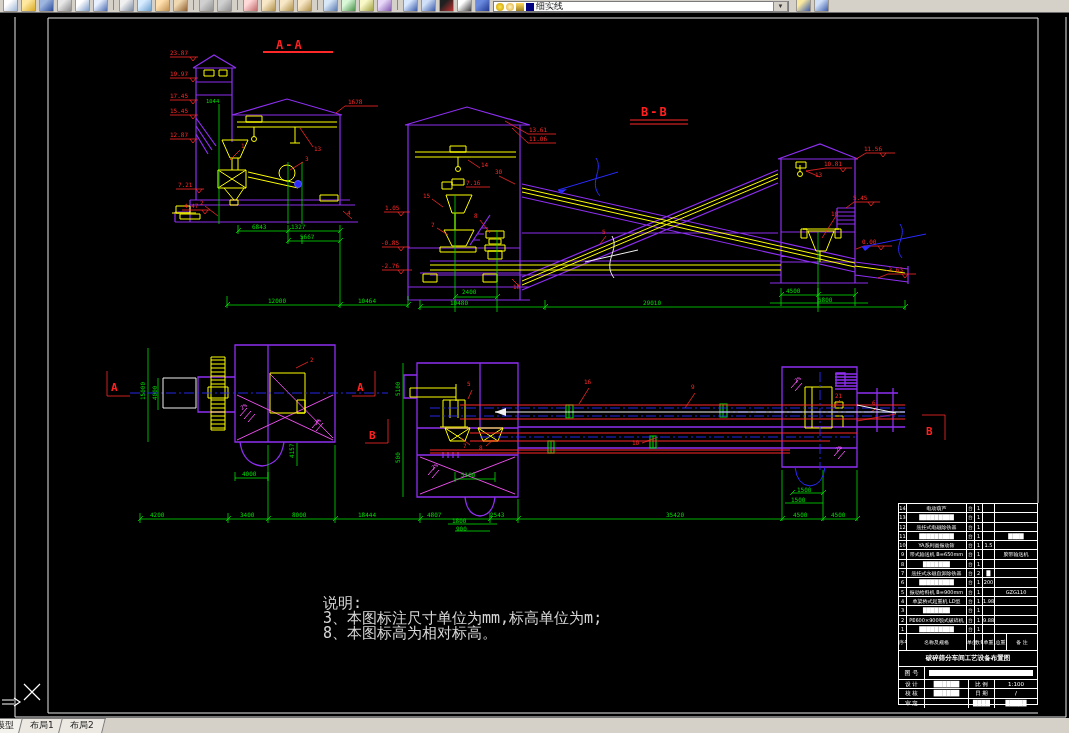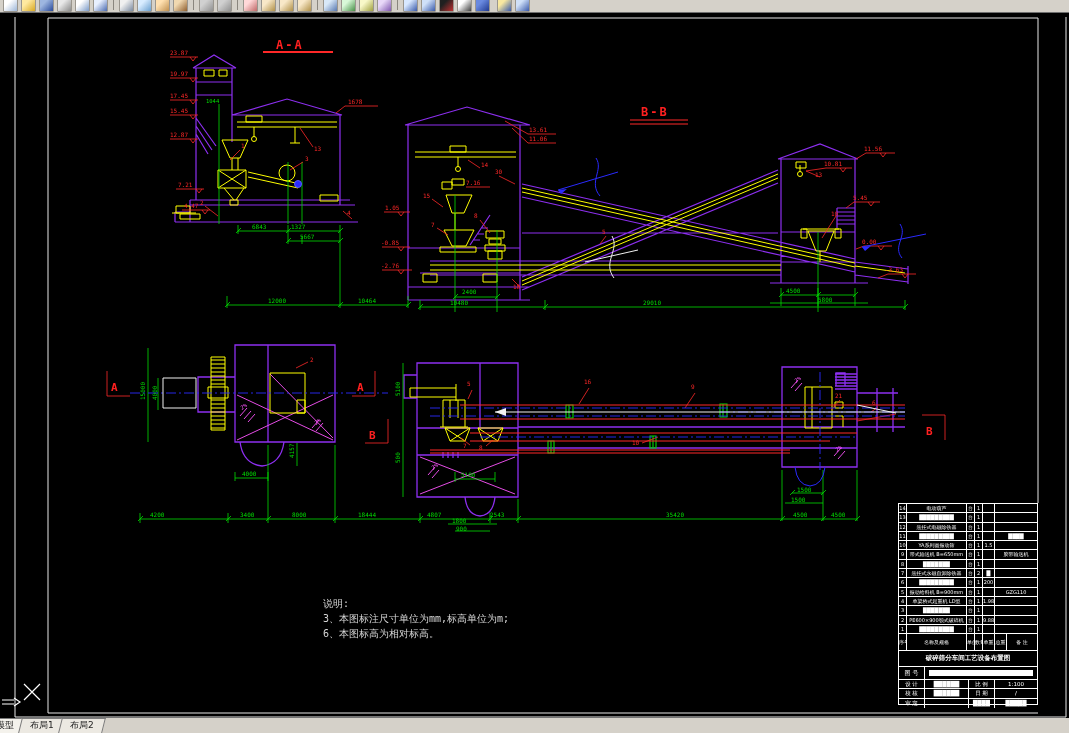--- a/index.html
+++ b/index.html
@@ -19,21 +19,21 @@
   
   #cad-canvas{position:absolute;left:0;top:14px;width:1069px;height:704px;background:#000;}
   svg text{font-family:"DejaVu Sans Mono",monospace;}
   .an-red{fill:#ff2828;font-size:6px;}
   .an-red-title{fill:#ff2020;font-size:12px;font-weight:bold;letter-spacing:2px;}
   .an-marker{fill:#ff2020;font-size:11px;font-weight:bold;}
   .an-green{fill:#00dd00;font-size:6px;}
   .an-green-sm{fill:#00dd00;font-size:5.5px;}
   .an-mag{fill:#ff55ff;font-size:5.5px;font-style:italic;}
   
-  #notes{position:absolute;left:323px;top:596px;color:#d6d6d6;font-size:10px;line-height:15px;
+  #notes{position:absolute;left:323px;top:596px;color:#d6d6d6;font-size:15px;line-height:15px;
          font-family:"DejaVu Sans Mono",monospace;white-space:nowrap;}
   
   #title-block{position:absolute;left:898px;top:503px;width:140px;height:202px;border:1px solid #fff;
                box-sizing:border-box;background:#000;color:#fff;display:flex;flex-direction:column;
                font-family:"DejaVu Sans",sans-serif;}
   .bom-row{display:flex;flex:none;height:9.3px;border-bottom:1px solid #fff;box-sizing:border-box;}
   .bom-cell{border-right:1px solid #fff;box-sizing:border-box;font-size:5px;line-height:8px;
             overflow:hidden;white-space:nowrap;text-align:center;flex:none;}
   .tb-header{height:17px;font-size:5.5px;}
   .tb-header .bom-cell{line-height:16px;}
@@ -84,20 +84,28 @@
         <div class="tb-icon" style="background: linear-gradient(135deg, rgb(216, 248, 216) 30%, rgb(72, 144, 72));"></div>
         <div class="tb-icon" style="background: linear-gradient(135deg, rgb(248, 248, 200) 30%, rgb(160, 160, 64));"></div>
         <div class="tb-icon" style="background: linear-gradient(135deg, rgb(232, 216, 248) 30%, rgb(128, 88, 176));"></div>
         <div class="tb-sep"></div>
         <div class="tb-icon" style="background: linear-gradient(135deg, rgb(216, 232, 255) 30%, rgb(58, 90, 170));"></div>
         <div class="tb-icon" style="background: linear-gradient(135deg, rgb(207, 224, 248) 30%, rgb(58, 90, 170));"></div>
         <div class="tb-icon" style="background: linear-gradient(135deg, rgb(32, 32, 32) 30%, rgb(192, 48, 48));"></div>
         <div class="tb-icon" style="background: linear-gradient(135deg, rgb(255, 255, 255) 30%, rgb(64, 64, 64));"></div>
         <div class="tb-icon" style="background: linear-gradient(135deg, rgb(106, 138, 224) 30%, rgb(32, 58, 144));"></div>
       </span>
+    <div id="layer-combo">
+      <span class="lc-glyph" style="background:radial-gradient(#ffe24a,#c89a00);border-radius:50%;"></span>
+      <span class="lc-glyph" style="background:radial-gradient(#fff6c0,#e0a830);border-radius:50%;"></span>
+      <span class="lc-glyph" style="background:linear-gradient(#ffd860,#a08020);"></span>
+      <span class="lc-glyph" style="background:#000080;"></span>
+      <span class="lc-text">细实线</span>
+      <span id="combo-arrow">▼</span>
+    </div>
     <span id="icons-right" style="display:flex;gap:3px;margin-left:4px;">
         <div class="tb-icon" style="background: linear-gradient(135deg, rgb(248, 232, 160) 30%, rgb(58, 90, 170));"></div>
         <div class="tb-icon" style="background: linear-gradient(135deg, rgb(207, 224, 248) 30%, rgb(58, 90, 170));"></div>
       </span>
   </div>
 
   <div id="cad-canvas">
   <svg id="svg" width="1069" height="704" viewBox="0 14 1069 704" xmlns="http://www.w3.org/2000/svg">
 
     <g stroke="#e8e8e8" stroke-width="1" fill="none">
@@ -313,21 +321,21 @@
           <text x="433" y="470" class="an-mag" transform="rotate(-35 433 470)">2%</text>
           <text x="796" y="383" class="an-mag" transform="rotate(-35 796 383)">2%</text>
           <text x="837" y="452" class="an-mag" transform="rotate(-35 837 452)">2%</text>
         </g>
   </svg>
   </div>
 
   <div id="notes">
     <div>说明:</div>
     <div>3、本图标注尺寸单位为mm,标高单位为m;</div>
-    <div>6、本图标高为相对标高。</div>
+    <div>8、本图标高为相对标高。</div>
   </div>
 
   <div id="title-block">
       <div class="bom-row">
         <div class="bom-cell" style="width: 8px;">14</div>
         <div class="bom-cell" style="width: 60px;">电动葫芦</div>
         <div class="bom-cell" style="width: 8px;">台</div>
         <div class="bom-cell" style="width: 8px;">1</div>
         <div class="bom-cell" style="width: 12px;"></div>
         <div class="bom-cell" style="width: 12px; flex: 1 1 0%; border-right: none;"></div>

